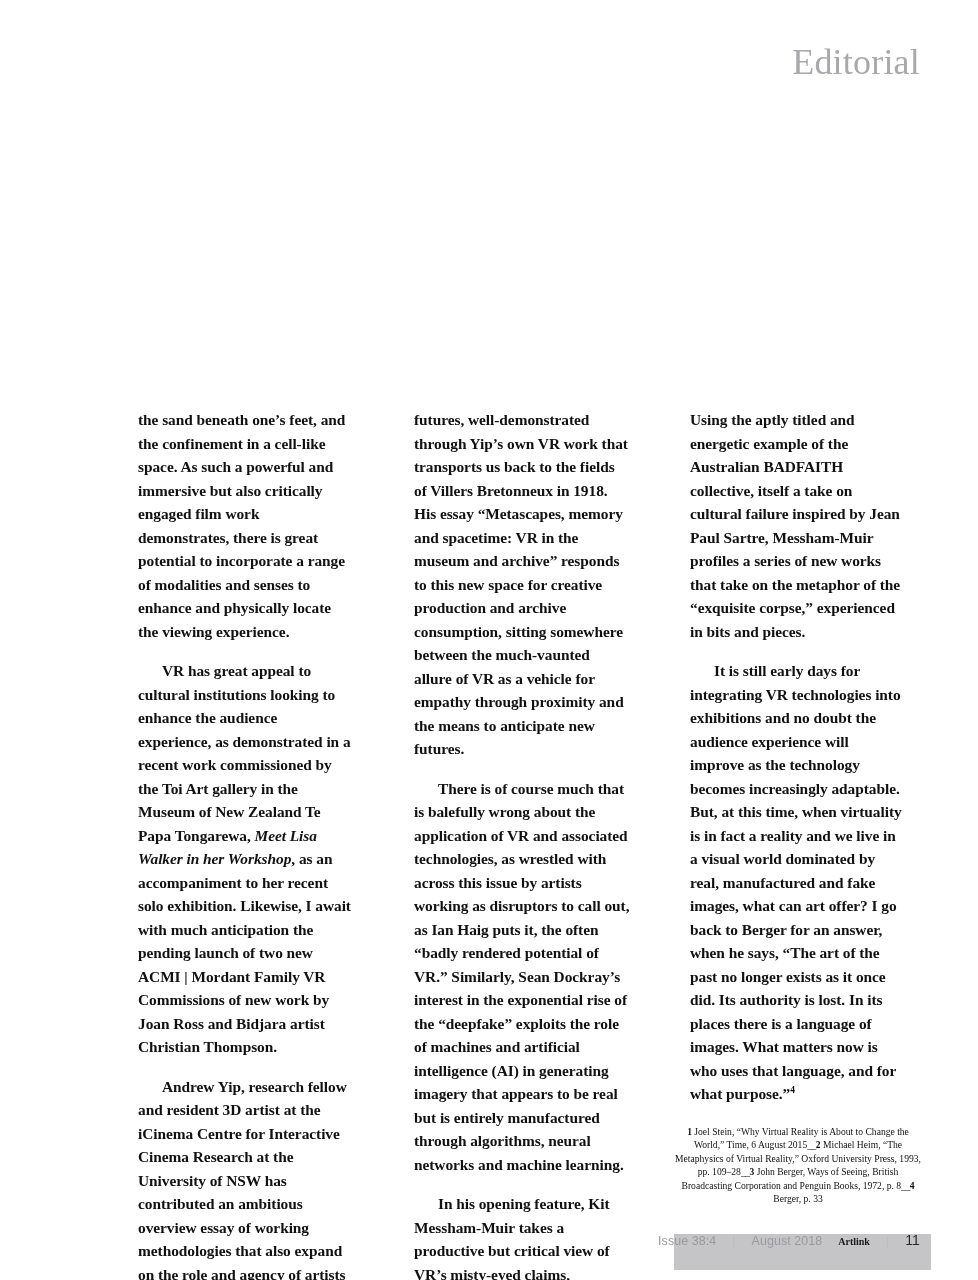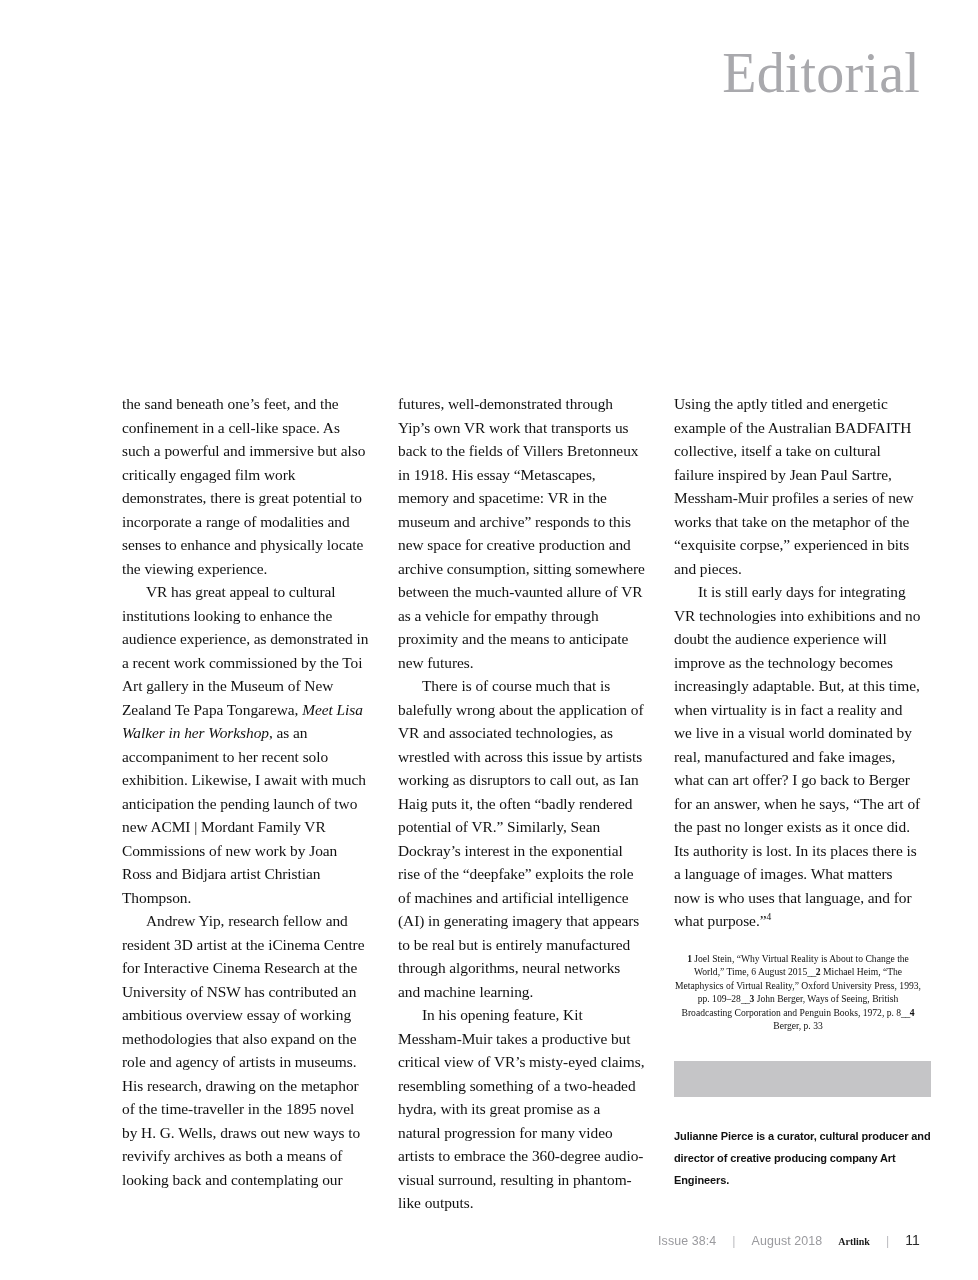--- a/index.html
+++ b/index.html
@@ -24,21 +24,21 @@
   
   .masthead {
     position: absolute;
     top: 44px;
     left: 0;
     right: 58px;
     text-align: right;
   }
   .masthead-title {
     font-family: "Liberation Serif", serif;
-    font-size: 56px;
+    font-size: 36px;
     line-height: 1.05;
     color: #a9a9ad;
     letter-spacing: 0.2px;
     font-weight: 400;
   }
 
   
   .columns {
     position: absolute;
     top: 392px;
@@ -50,24 +50,25 @@
   .col {
     width: 248px;
     margin-right: 28px;
   }
   .col:last-child { margin-right: 0; }
 
   .body-p {
     font-family: "Liberation Serif", serif;
     font-size: 15.4px;
     line-height: 23.5px;
-    margin: 0;
+    margin: 16px;
     text-align: left;
     color: #111111;
     letter-spacing: -0.05px;
+    font-weight: bold;
   }
   .body-p + .body-p {
     text-indent: 24px;
   }
   .body-p em {
     font-style: italic;
   }
   .sup {
     font-size: 9.5px;
     vertical-align: super;

